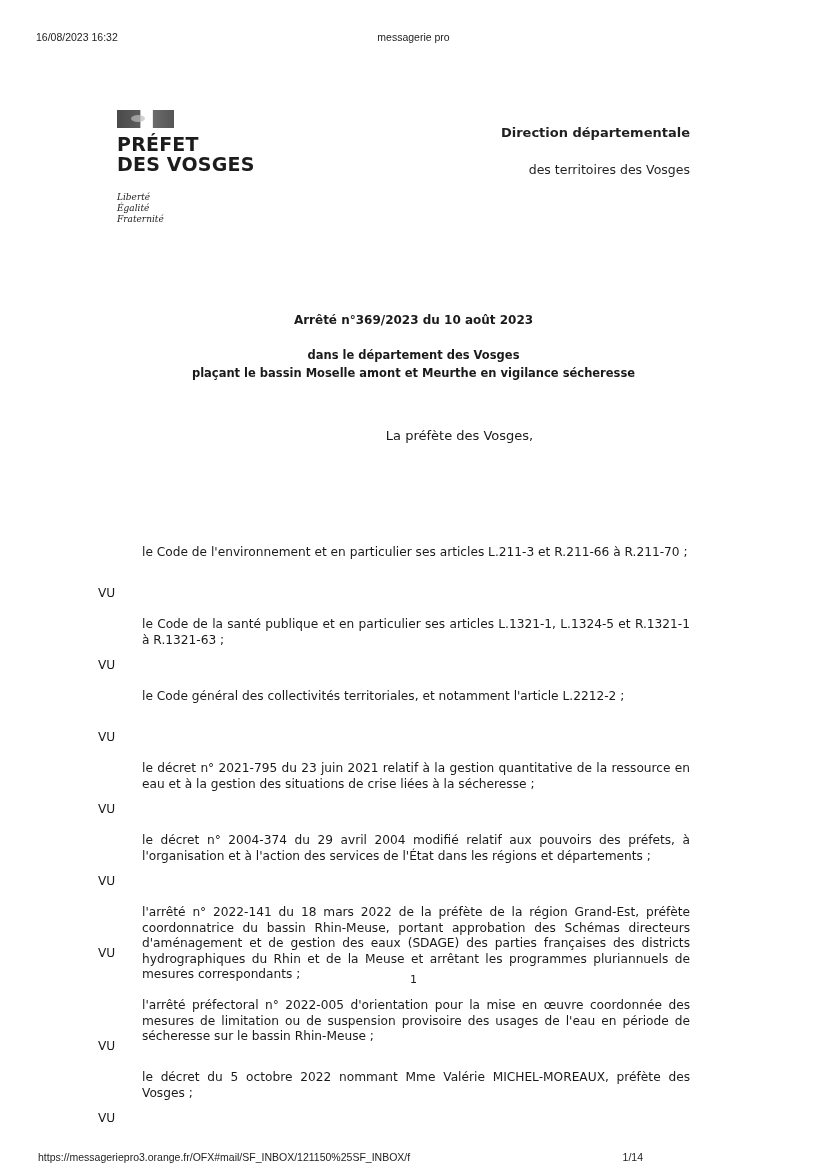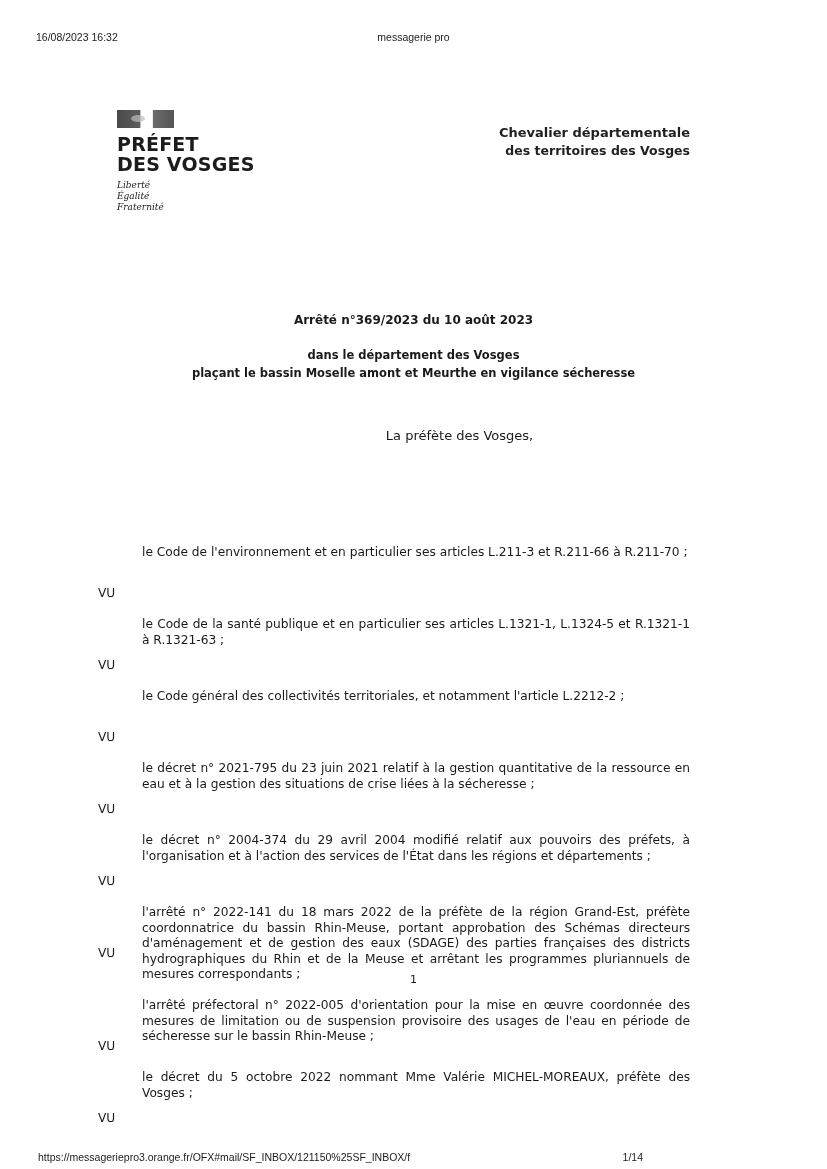--- a/index.html
+++ b/index.html
@@ -28,29 +28,29 @@
       position: absolute; left: 14px; top: 5px; width: 14px; height: 7px;
       border-radius: 50%; background: #bdbdbd; opacity: .7;
     }
     .logo-title {
       font-family: "DejaVu Sans", sans-serif; font-weight: bold;
       font-size: 19px; line-height: 20px; letter-spacing: 0.2px;
       margin-top: 6px; color: #1c1c1c;
     }
     .devise {
       font-family: "DejaVu Serif", serif; font-style: italic;
-      font-size: 9px; line-height: 11px; margin-top: 6px; color: #222;
+      font-size: 9px; line-height: 11px; margin-top: 18px; color: #222;
     }
 
     .service {
       position: absolute; right: 137px; top: 124px; text-align: right;
       font-family: "DejaVu Sans", sans-serif; font-size: 13px; line-height: 18px;
       font-weight: bold; color: #1f1f1f;
     }
-    .service .l2 { font-weight: bold; font-size: 12.5px; }
+    .service .l2 { font-weight: normal; font-size: 12.5px; margin-top: 19px; }
 
     .title-block { position: absolute; left: 0; width: 827px; text-align: center; }
     .arrete-title { top: 313px; font-weight: bold; font-size: 12px; }
     .arrete-subtitle { top: 346px; font-weight: bold; font-size: 11.5px; line-height: 18px; }
     .authority { top: 427px; font-size: 13px; line-height: 18px; padding-left: 46px; }
     .authority .l2 { font-size: 13.5px; }
 
     .vus { position: absolute; left: 98px; top: 545px; width: 592px; }
     .vu { display: flex; font-size: 12.2px; line-height: 15.5px; margin-bottom: 15.5px; }
     .vu-label { width: 44px; flex: none; font-weight: normal; margin-top: 41px; }
@@ -77,21 +77,21 @@
     <div>DES VOSGES</div>
   </div>
   <div class="devise">
     <div>Liberté</div>
     <div>Égalité</div>
     <div>Fraternité</div>
   </div>
 </div>
 
 <div class="service">
-  <div>Chevalier départementale</div>
+  <div>Direction départementale</div>
   <div class="l2">des territoires des Vosges</div>
 </div>
 
 <div class="title-block arrete-title">Arrêté n°369/2023 du 10 août 2023</div>
 
 <div class="title-block arrete-subtitle">
   <div>dans le département des Vosges</div>
   <div>plaçant le bassin Moselle amont et Meurthe en vigilance sécheresse</div>
 </div>
 

